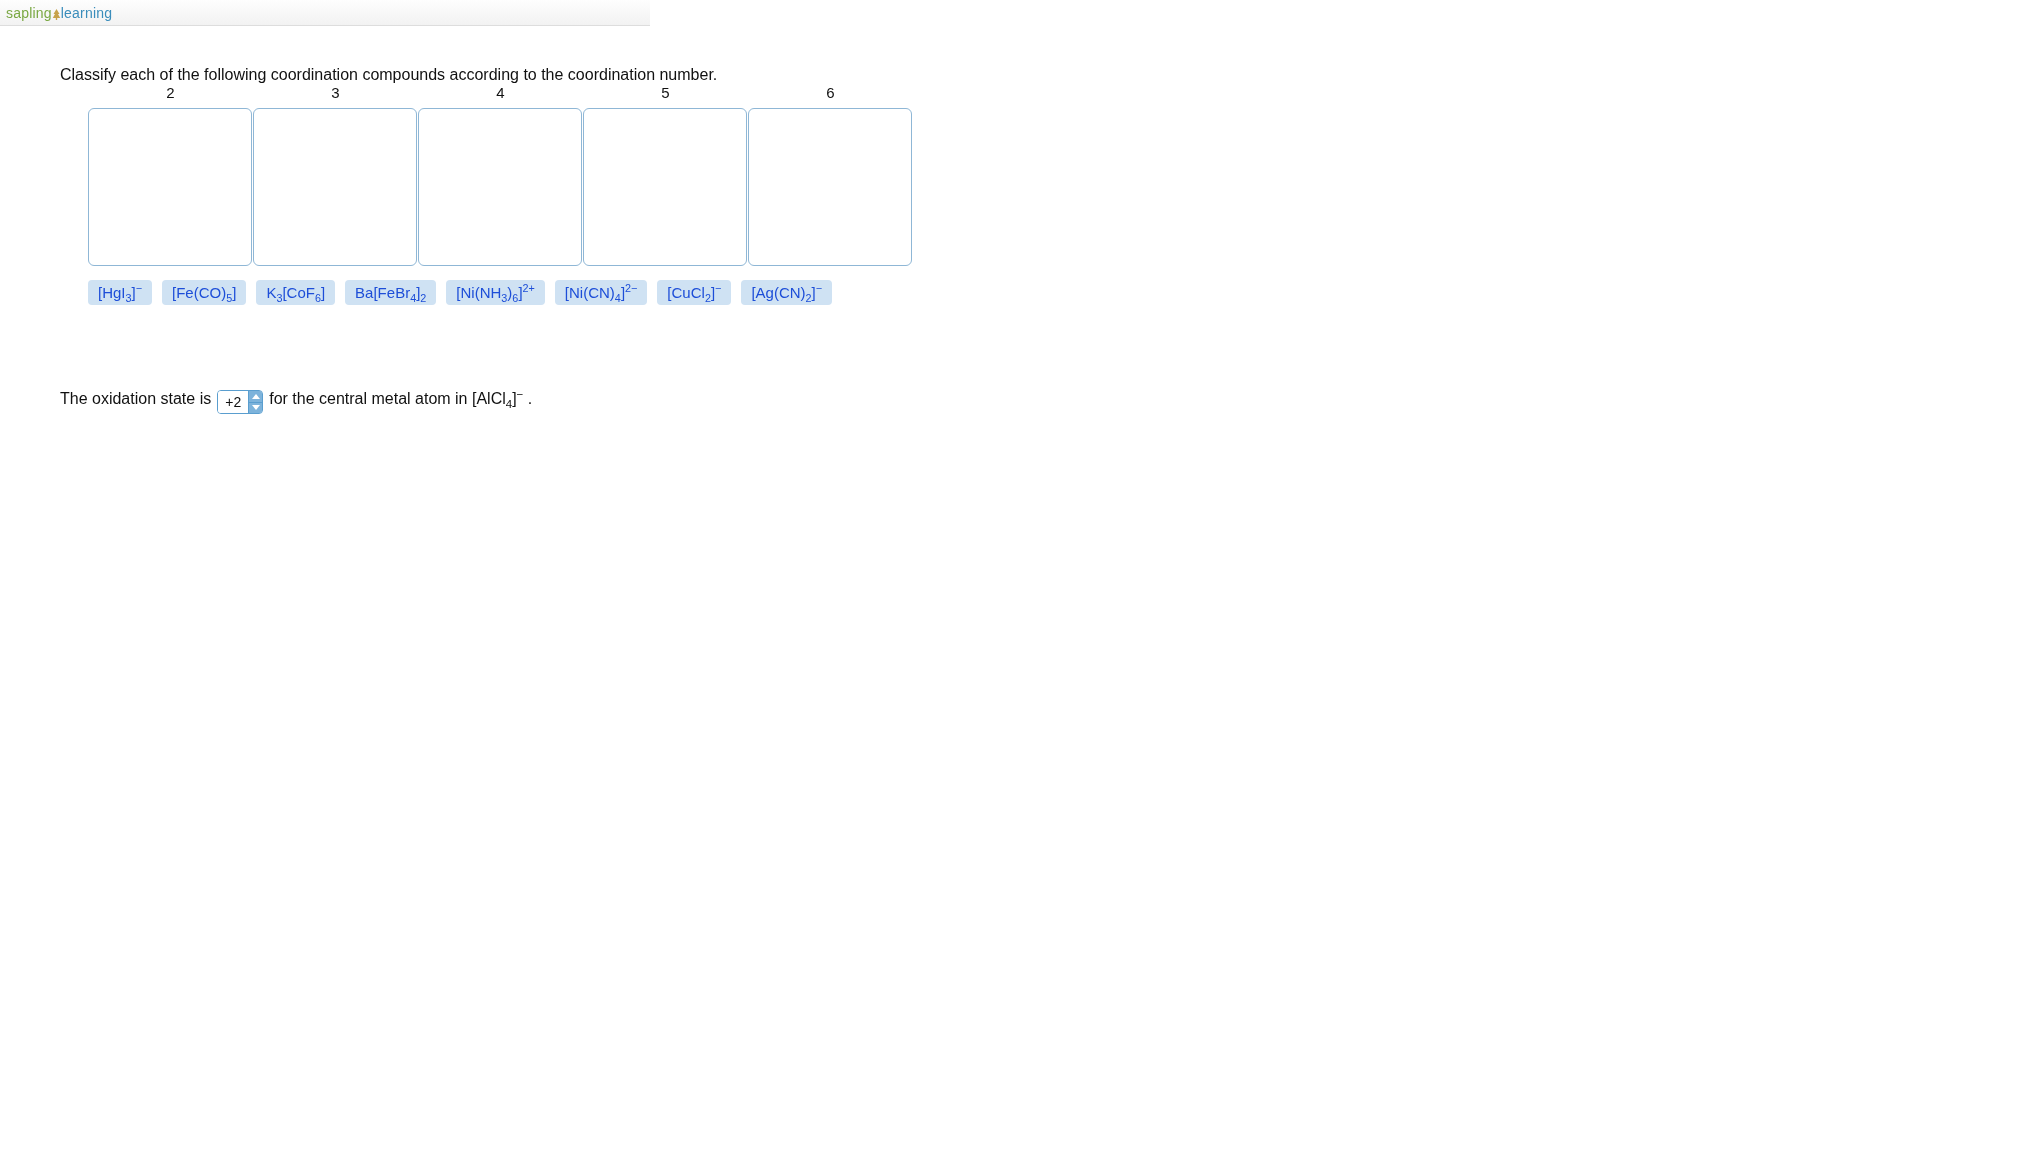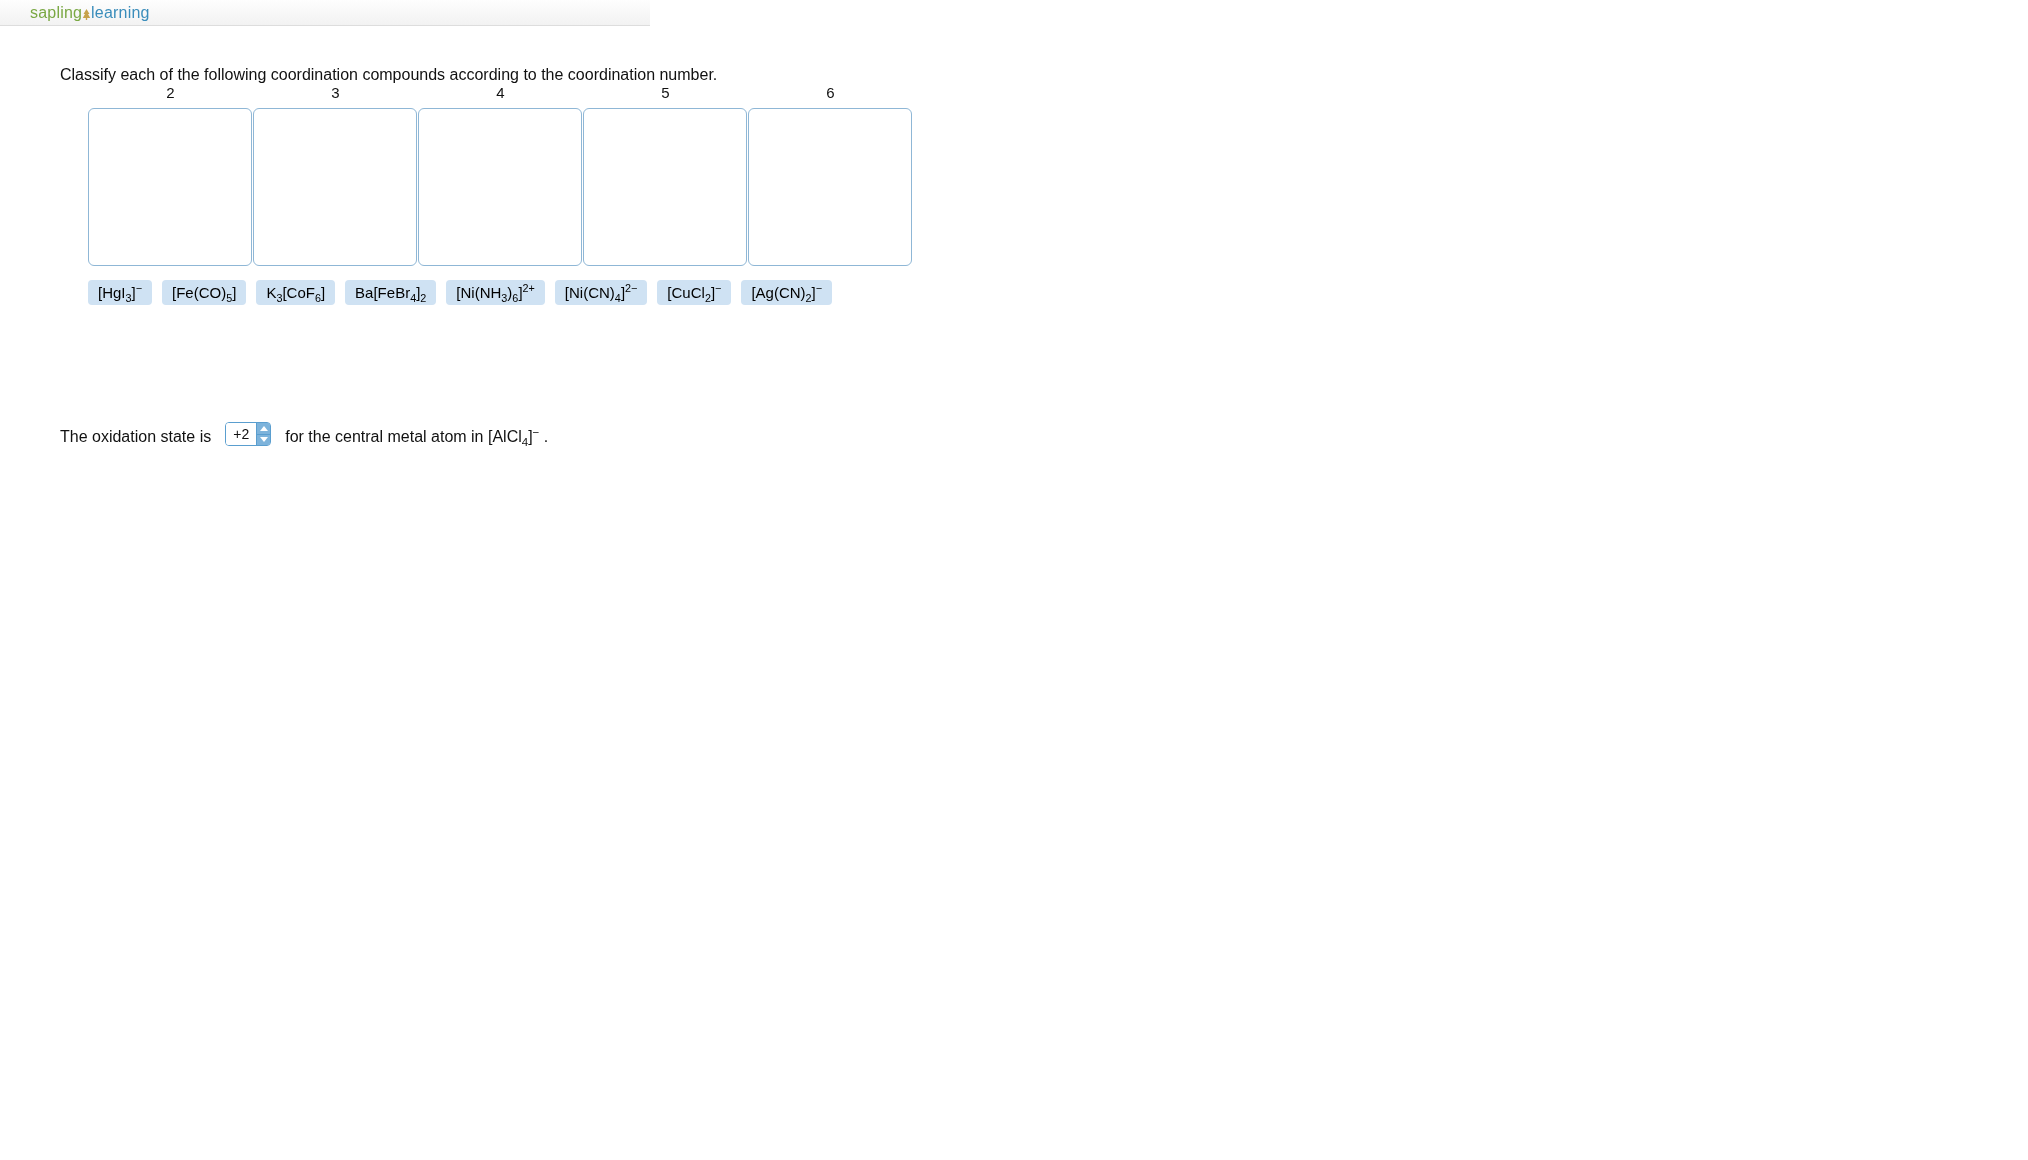--- a/index.html
+++ b/index.html
@@ -12,24 +12,23 @@
     .topbar {
       height: 26px;
       width: 650px;
       background: linear-gradient(to bottom, #fefefe, #f2f2f2);
       border-bottom: 1px solid #ddd;
       display: flex;
       align-items: center;
       padding-left: 6px;
     }
     .logo {
-      font-size: 16px;
+      font-size: 14px;
       font-family: Arial, sans-serif;
       letter-spacing: 0.2px;
-      margin-left: 24px;
     }
     .logo .sapling { color: #7aa843; }
     .logo .learning { color: #3a8dbb; }
     .logo .sep {
       display: inline-block;
       width: 9px;
       text-align: center;
       position: relative;
     }
     .logo .sep svg { vertical-align: -2px; }
@@ -70,35 +69,35 @@
       display: flex;
       flex-wrap: wrap;
       gap: 10px;
       align-items: center;
     }
     .chip {
       background: #cfe2f3;
       border-radius: 4px;
       padding: 4px 10px;
       font-size: 15px;
-      color: #000000;
+      color: #1d4ed8;
       white-space: nowrap;
       cursor: move;
       user-select: none;
     }
     sub { font-size: 0.72em; vertical-align: sub; line-height: 0; }
     sup { font-size: 0.72em; vertical-align: super; line-height: 0; }
     .oxidation-line {
-      margin-top: 117px;
+      margin-top: 85px;
       font-size: 16px;
       color: #111;
       display: flex;
-      align-items: flex-end;
+      align-items: flex-start;
       flex-wrap: wrap;
-      gap: 14px;
+      gap: 6px;
     }
     .spinner-wrap {
       display: inline-flex;
       align-items: stretch;
       border: 1px solid #5a9ecf;
       border-radius: 4px;
       overflow: hidden;
       height: 24px;
       background: #fff;
     }

